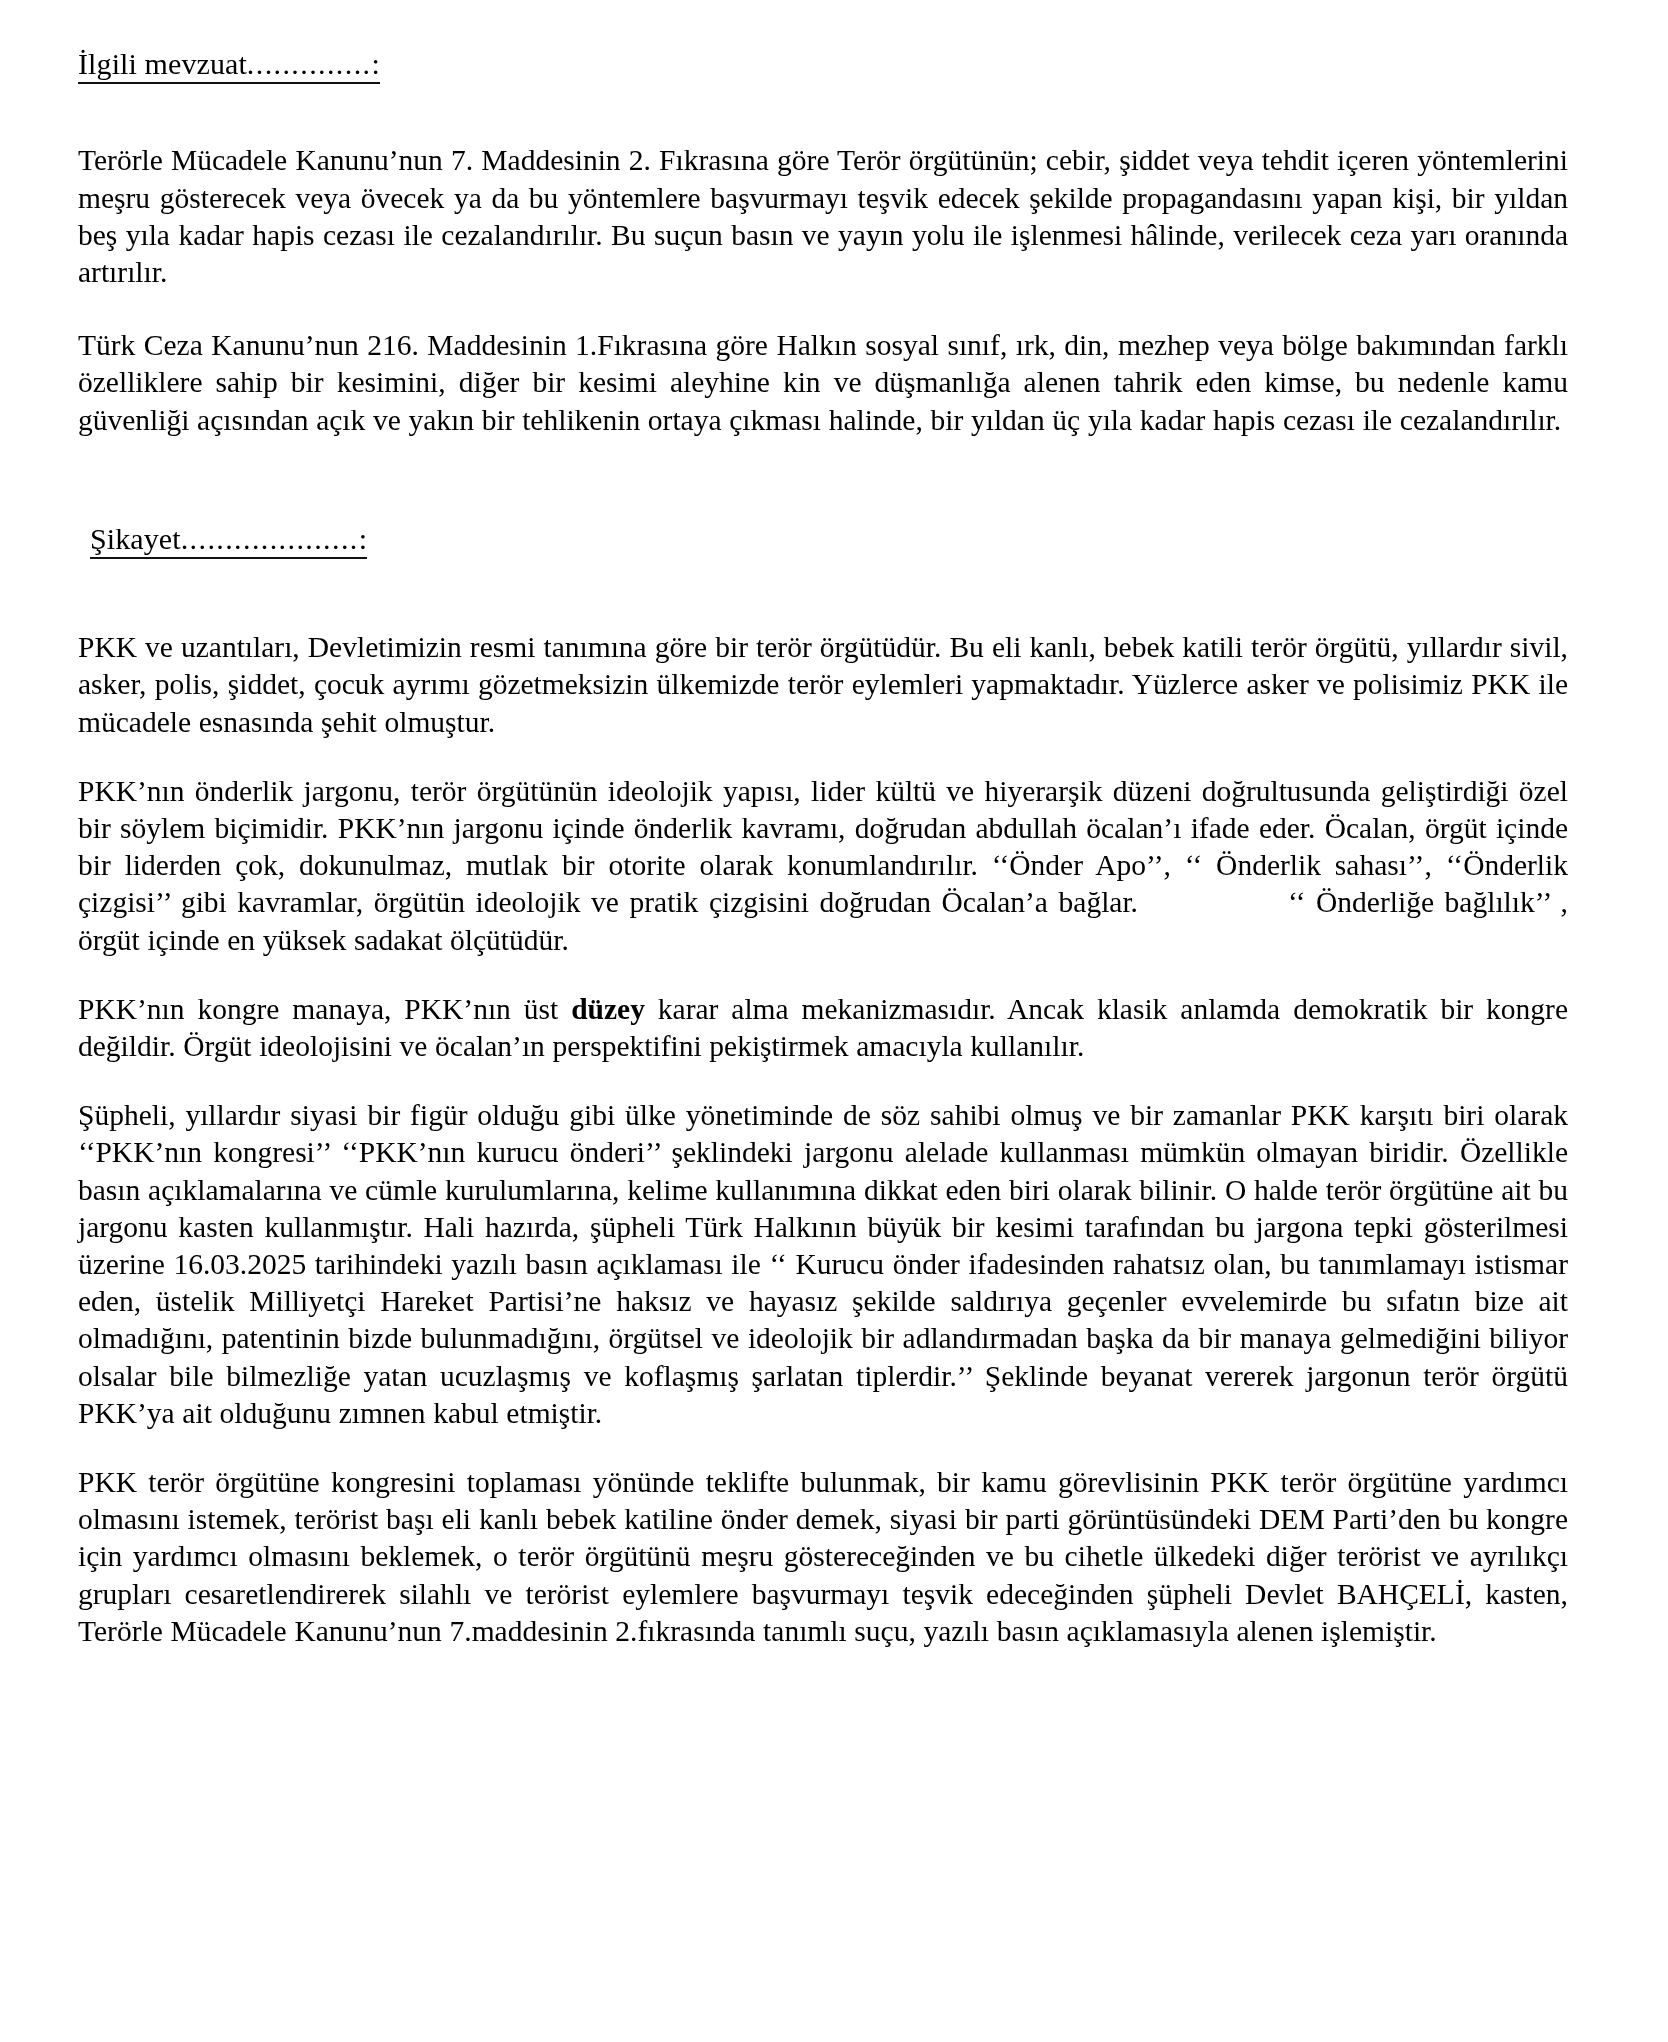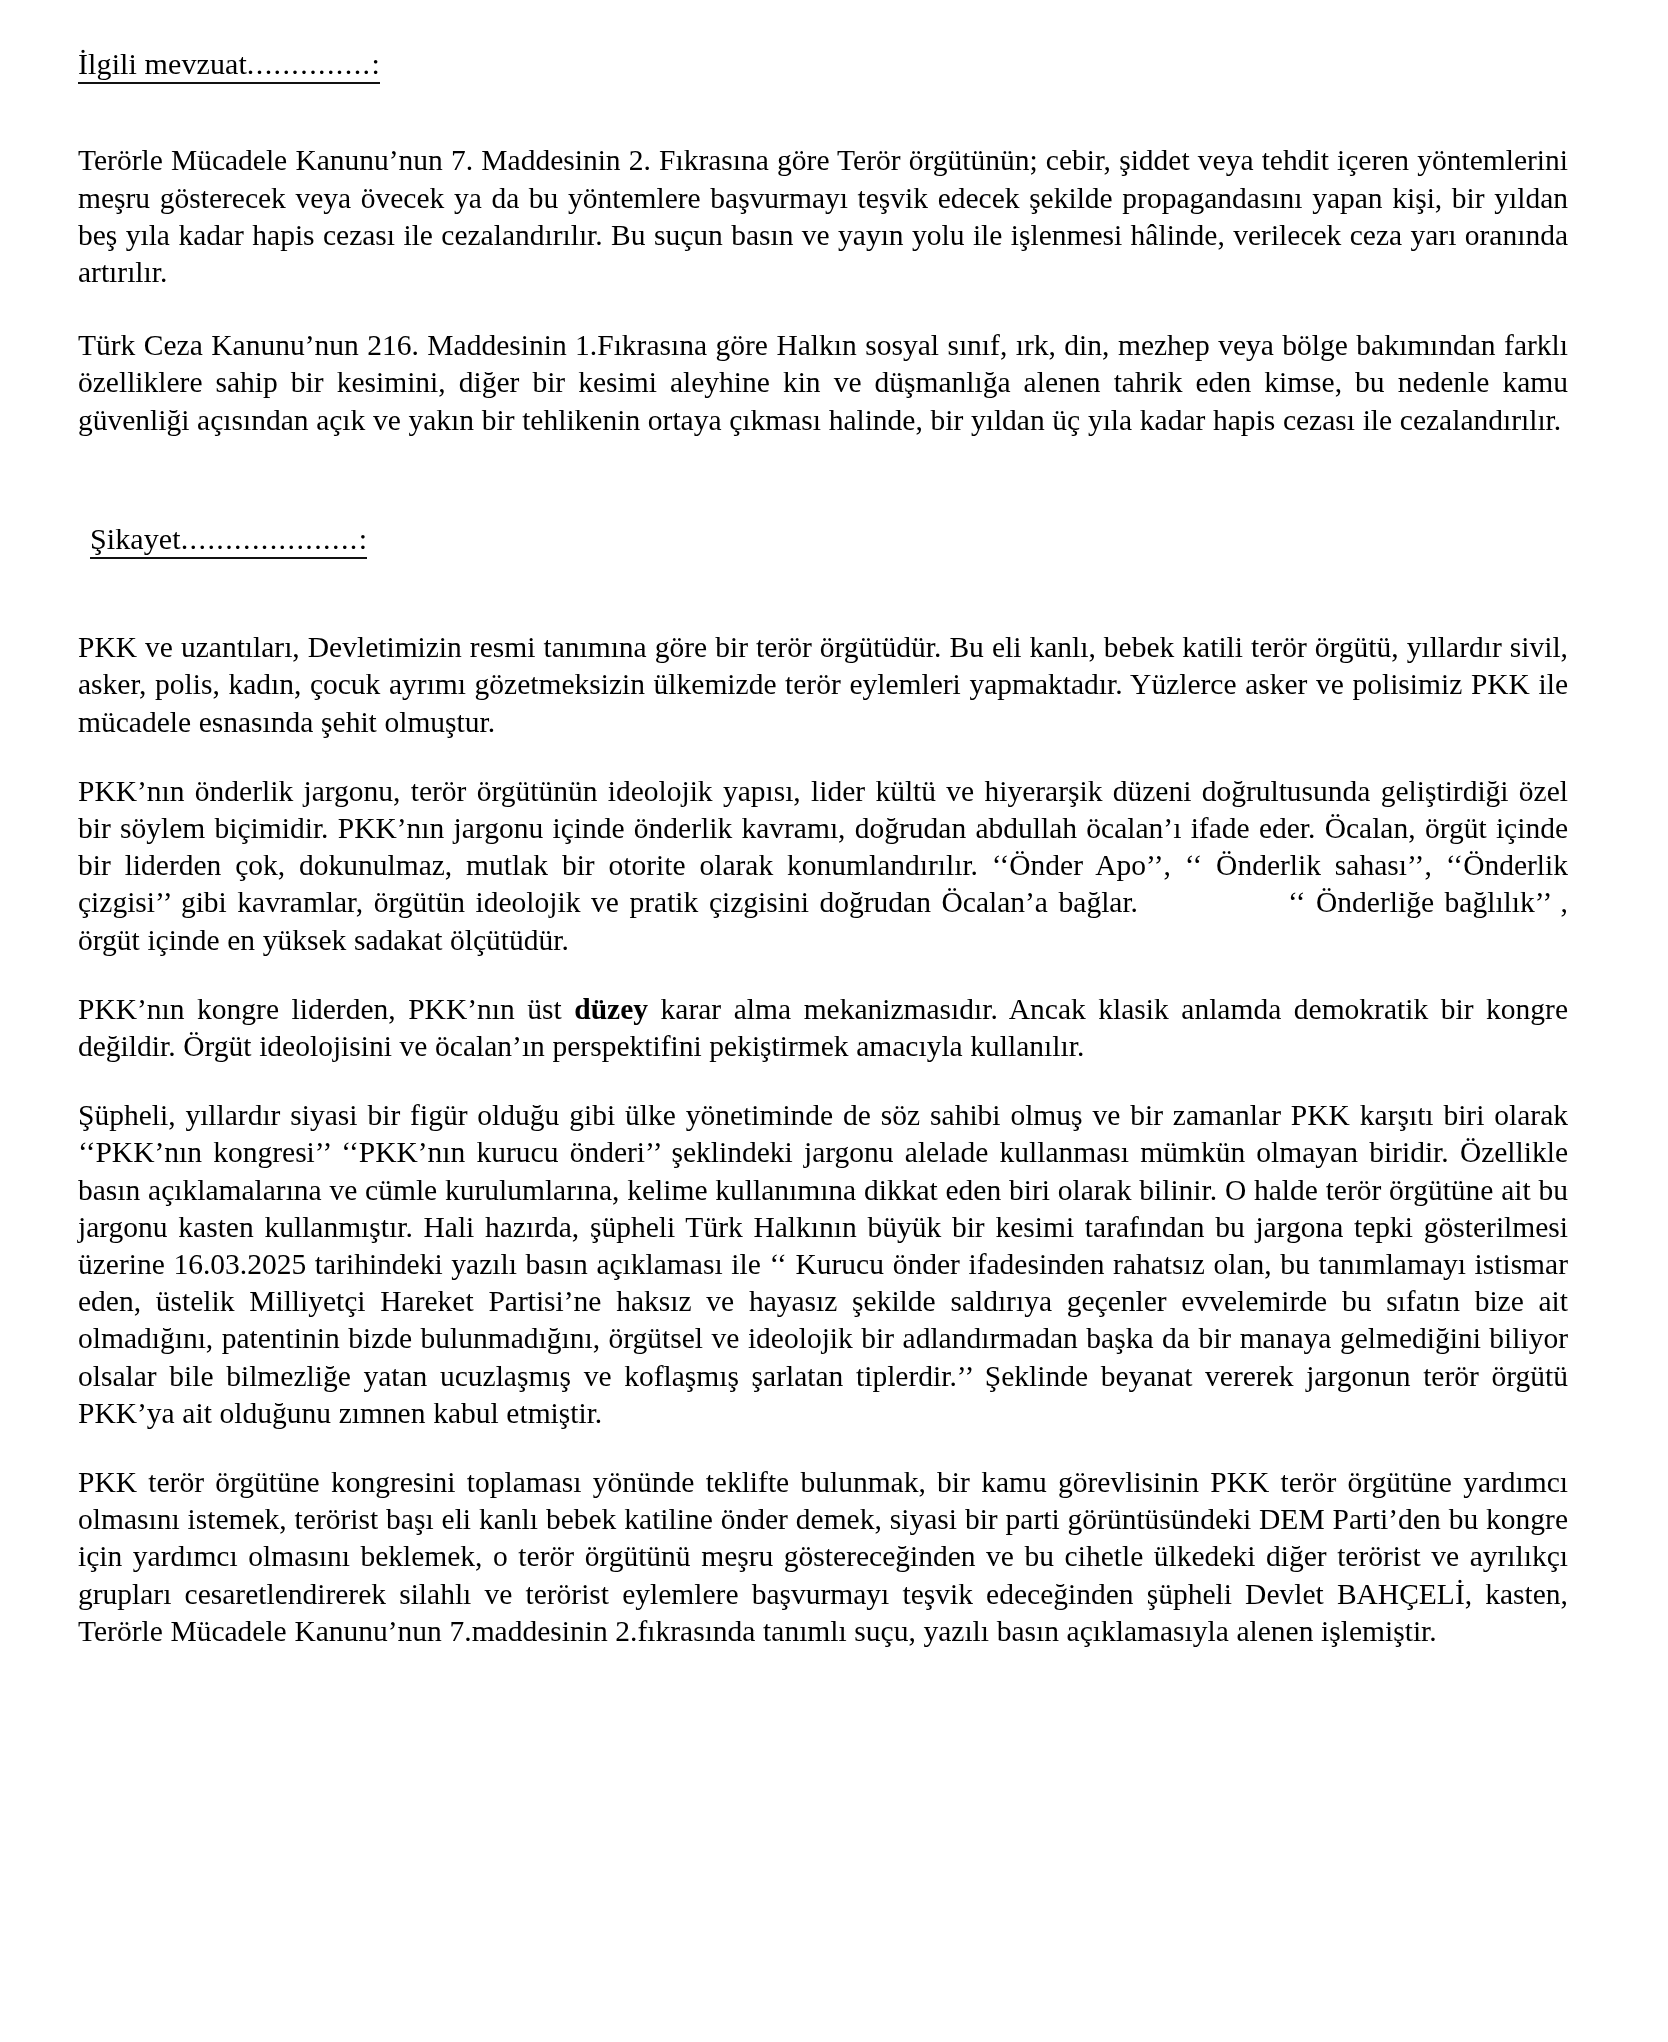--- a/index.html
+++ b/index.html
@@ -94,29 +94,29 @@
     <p class="para last-line-left">Türk Ceza Kanunu’nun 216. Maddesinin 1.Fıkrasına göre Halkın sosyal sınıf, ırk, din, mezhep veya bölge bakımından farklı özelliklere sahip bir kesimini, diğer bir kesimi aleyhine kin ve düşmanlığa alenen tahrik eden kimse, bu nedenle kamu güvenliği açısından açık ve yakın bir tehlikenin ortaya çıkması halinde, bir yıldan üç yıla kadar hapis cezası ile cezalandırılır.</p>
 
     <div class="sp-70"></div>
 
     <div class="heading-block-2">
       <span class="section-heading"><span class="h-label">Şikayet</span><span class="h-dots">....................</span><span class="h-colon">:</span></span>
     </div>
 
     <div class="sp-58"></div>
 
-    <p class="para last-line-left">PKK ve uzantıları, Devletimizin resmi tanımına göre bir terör örgütüdür. Bu eli kanlı, bebek katili terör örgütü, yıllardır sivil, asker, polis, kadın, çocuk ayrımı gözetmeksizin ülkemizde terör eylemleri yapmaktadır. Yüzlerce asker ve polisimiz PKK ile mücadele esnasında şehit olmuştur.</p>
+    <p class="para last-line-left">PKK ve uzantıları, Devletimizin resmi tanımına göre bir terör örgütüdür. Bu eli kanlı, bebek katili terör örgütü, yıllardır sivil, asker, polis, şiddet, çocuk ayrımı gözetmeksizin ülkemizde terör eylemleri yapmaktadır. Yüzlerce asker ve polisimiz PKK ile mücadele esnasında şehit olmuştur.</p>
 
     <div class="sp-32"></div>
 
     <p class="para last-line-left"><span>PKK’nın önderlik jargonu, terör örgütünün ideolojik yapısı, lider kültü ve hiyerarşik düzeni doğrultusunda geliştirdiği özel bir söylem biçimidir. PKK’nın jargonu içinde önderlik kavramı, doğrudan abdullah öcalan’ı ifade eder. Öcalan, örgüt içinde bir liderden çok, dokunulmaz, mutlak bir otorite olarak konumlandırılır. ‘‘Önder Apo’’, ‘‘ Önderlik sahası’’, ‘‘Önderlik çizgisi’’ gibi kavramlar, örgütün ideolojik ve pratik çizgisini doğrudan Öcalan’a bağlar.</span><span class="wide-gap"></span><span>‘‘ Önderliğe bağlılık’’ , örgüt içinde en yüksek sadakat ölçütüdür.</span></p>
 
     <div class="sp-32"></div>
 
-    <p class="para last-line-left"><span>PKK’nın kongre liderden, PKK’nın üst </span><b class="bold-word">düzey</b><span> karar alma mekanizmasıdır. Ancak klasik anlamda demokratik bir kongre değildir. Örgüt ideolojisini ve öcalan’ın perspektifini pekiştirmek amacıyla kullanılır.</span></p>
+    <p class="para last-line-left"><span>PKK’nın kongre manaya, PKK’nın üst </span><b class="bold-word">düzey</b><span> karar alma mekanizmasıdır. Ancak klasik anlamda demokratik bir kongre değildir. Örgüt ideolojisini ve öcalan’ın perspektifini pekiştirmek amacıyla kullanılır.</span></p>
 
     <div class="sp-32"></div>
 
     <p class="para last-line-left">Şüpheli, yıllardır siyasi bir figür olduğu gibi ülke yönetiminde de söz sahibi olmuş ve bir zamanlar PKK karşıtı biri olarak ‘‘PKK’nın kongresi’’ ‘‘PKK’nın kurucu önderi’’ şeklindeki jargonu alelade kullanması mümkün olmayan biridir. Özellikle basın açıklamalarına ve cümle kurulumlarına, kelime kullanımına dikkat eden biri olarak bilinir. O halde terör örgütüne ait bu jargonu kasten kullanmıştır. Hali hazırda, şüpheli Türk Halkının büyük bir kesimi tarafından bu jargona tepki gösterilmesi üzerine 16.03.2025 tarihindeki yazılı basın açıklaması ile ‘‘ Kurucu önder ifadesinden rahatsız olan, bu tanımlamayı istismar eden, üstelik Milliyetçi Hareket Partisi’ne haksız ve hayasız şekilde saldırıya geçenler evvelemirde bu sıfatın bize ait olmadığını, patentinin bizde bulunmadığını, örgütsel ve ideolojik bir adlandırmadan başka da bir manaya gelmediğini biliyor olsalar bile bilmezliğe yatan ucuzlaşmış ve koflaşmış şarlatan tiplerdir.’’ Şeklinde beyanat vererek jargonun terör örgütü PKK’ya ait olduğunu zımnen kabul etmiştir.</p>
 
     <div class="sp-32"></div>
 
     <p class="para last-line-left">PKK terör örgütüne kongresini toplaması yönünde teklifte bulunmak, bir kamu görevlisinin PKK terör örgütüne yardımcı olmasını istemek, terörist başı eli kanlı bebek katiline önder demek, siyasi bir parti görüntüsündeki DEM Parti’den bu kongre için yardımcı olmasını beklemek, o terör örgütünü meşru göstereceğinden ve bu cihetle ülkedeki diğer terörist ve ayrılıkçı grupları cesaretlendirerek silahlı ve terörist eylemlere başvurmayı teşvik edeceğinden şüpheli Devlet BAHÇELİ, kasten, Terörle Mücadele Kanunu’nun 7.maddesinin 2.fıkrasında tanımlı suçu, yazılı basın açıklamasıyla alenen işlemiştir.</p>
 
   </div>

